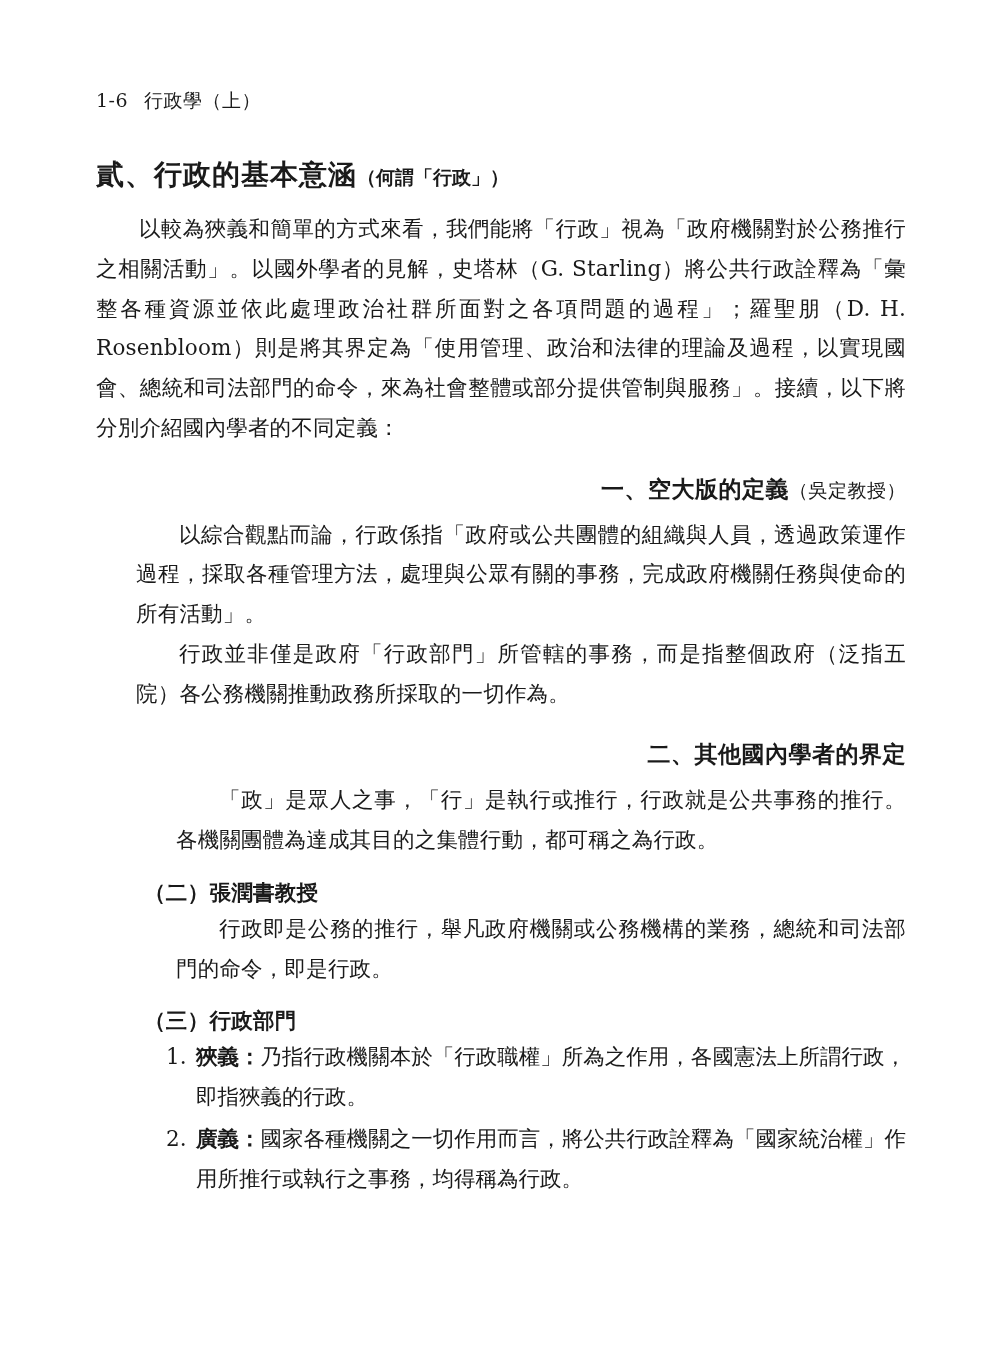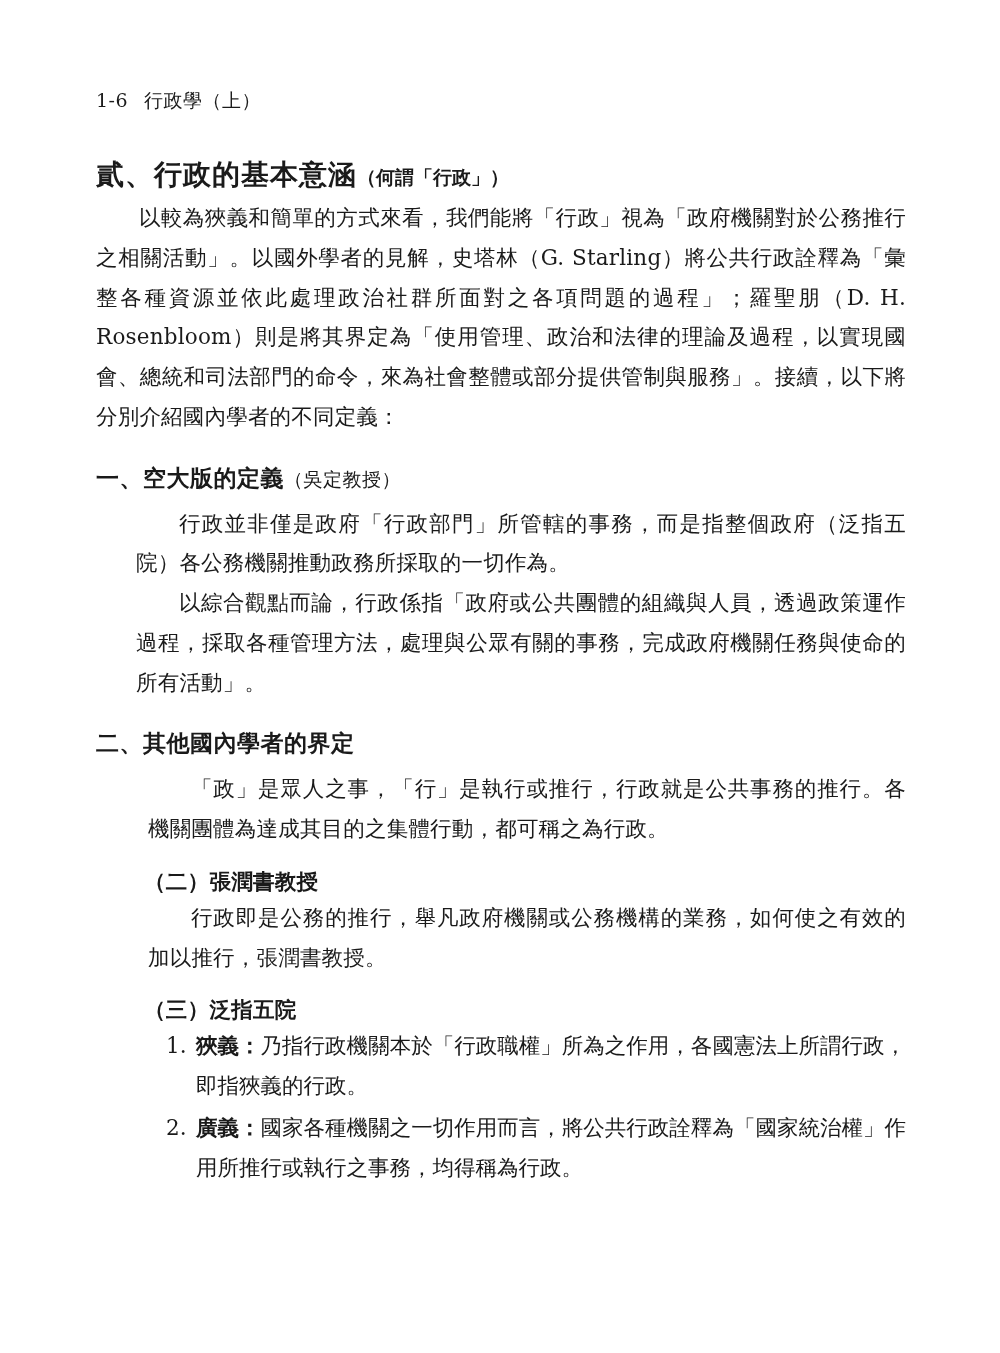--- a/index.html
+++ b/index.html
@@ -40,21 +40,21 @@
   .running-head .folio {
     font-family: "DejaVu Serif", "Liberation Serif", serif;
     margin-right: 16px;
   }
 
   
   .sec-heading {
     font-weight: bold;
     font-size: 28px;
     letter-spacing: 1px;
-    margin: 0 0 4px 0;
+    margin: 0 0 15px 0;
     white-space: nowrap;
   }
   .sec-heading .sec-sub {
     font-size: 19px;
     font-weight: bold;
     letter-spacing: 0px;
   }
 
   
   p.body {
@@ -67,20 +67,21 @@
     letter-spacing: 0.2px;
   }
 
   
   .h1-sub {
     font-weight: bold;
     font-size: 23px;
     margin: 26px 0 10px 0;
     letter-spacing: 0.5px;
     white-space: nowrap;
+    text-align: right;
   }
   .h1-sub .paren {
     font-size: 19px;
     font-weight: normal;
   }
 
   
   .block-l1 {
     margin-left: 40px;
   }
@@ -93,21 +94,21 @@
   .h2-sub {
     font-size: 21.5px;
     margin: 18px 0 2px 0;
     margin-left: 48px;
     letter-spacing: 0.3px;
     white-space: nowrap;
   }
   .h2-sub .paren { font-size: 20px; }
 
   .block-l2 {
-    margin-left: 52px;
+    margin-left: 80px;
   }
   .block-l2 p.body {
     margin: 0;
   }
 
   .num-item {
     display: flex;
     margin-left: 70px;
     font-size: 21.5px;
     line-height: 1.85;
@@ -141,41 +142,41 @@
       <span>貳、行政的基本意涵</span><span class="sec-sub">（何謂「行政」）</span>
     </h1>
 
     <p class="body">以較為狹義和簡單的方式來看，我們能將「行政」視為「政府機關對於公務推行之相關活動」。以國外學者的見解，史塔林（G. Starling）將公共行政詮釋為「彙整各種資源並依此處理政治社群所面對之各項問題的過程」；羅聖朋（D. H. Rosenbloom）則是將其界定為「使用管理、政治和法律的理論及過程，以實現國會、總統和司法部門的命令，來為社會整體或部分提供管制與服務」。接續，以下將分別介紹國內學者的不同定義：</p>
 
     <h2 class="h1-sub">
       <span>一、</span><span>空大版的定義</span><span class="paren">（吳定教授）</span>
     </h2>
 
     <div class="block-l1">
+      <p class="body">以綜合觀點而論，行政係指「政府或公共團體的組織與人員，透過政策運作過程，採取各種管理方法，處理與公眾有關的事務，完成政府機關任務與使命的所有活動」。</p>
       <p class="body">行政並非僅是政府「行政部門」所管轄的事務，而是指整個政府（泛指五院）各公務機關推動政務所採取的一切作為。</p>
-      <p class="body">以綜合觀點而論，行政係指「政府或公共團體的組織與人員，透過政策運作過程，採取各種管理方法，處理與公眾有關的事務，完成政府機關任務與使命的所有活動」。</p>
     </div>
 
     <h2 class="h1-sub">
       <span>二、</span><span>其他國內學者的界定</span>
     </h2>
 
     <div class="block-l2">
       <p class="body">「政」是眾人之事，「行」是執行或推行，行政就是公共事務的推行。各機關團體為達成其目的之集體行動，都可稱之為行政。</p>
     </div>
 
     <h3 class="h2-sub">
       <span>（二）</span><span>張潤書教授</span>
     </h3>
     <div class="block-l2">
-      <p class="body">行政即是公務的推行，舉凡政府機關或公務機構的業務，如何使之有效的加以推行，張潤書教授。</p>
+      <p class="body">行政即是公務的推行，舉凡政府機關或公務機構的業務，總統和司法部門的命令，即是行政。</p>
     </div>
 
     <h3 class="h2-sub">
-      <span>（三）</span><span>泛指五院</span>
+      <span>（三）</span><span>行政部門</span>
     </h3>
     <div>
       <div class="num-item">
         <span class="num">1.</span>
         <span class="txt"><span class="lead">狹義：</span><span>乃指行政機關本於「行政職權」所為之作用，各國憲法上所謂行政，即指狹義的行政。</span></span>
       </div>
       <div class="num-item">
         <span class="num">2.</span>
         <span class="txt"><span class="lead">廣義：</span><span>國家各種機關之一切作用而言，將公共行政詮釋為「國家統治權」作用所推行或執行之事務，均得稱為行政。</span></span>
       </div>

